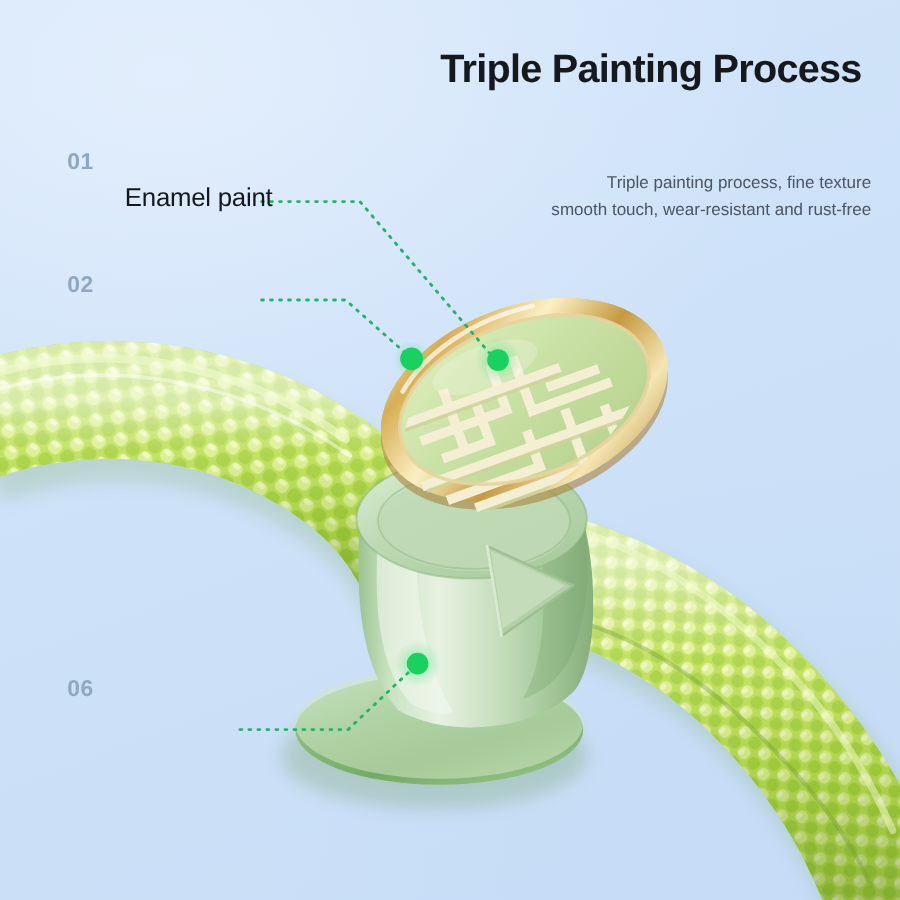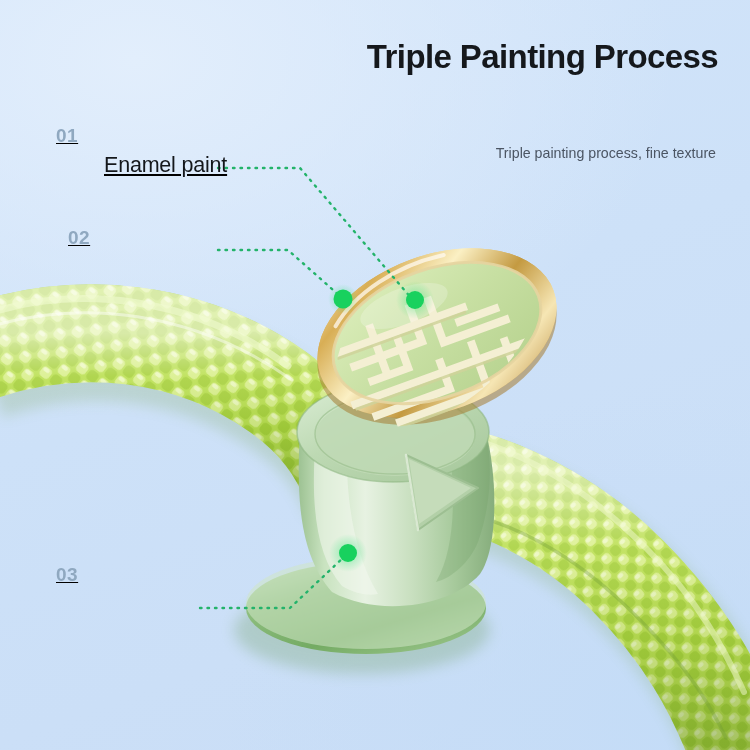--- a/index.html
+++ b/index.html
@@ -22,36 +22,36 @@
   
   .title{
     position:absolute;right:32px;top:36px;width:700px;
     text-align:right;color:#15181c;
     font-size:33px;line-height:1.28;font-weight:bold;
     letter-spacing:-0.6px;
   }
   .title div{white-space:nowrap;}
 
   .subtitle{
-    position:absolute;right:34px;top:142px;width:520px;
+    position:absolute;right:24px;top:142px;width:520px;
     text-align:right;color:#4b5563;
     font-size:14.2px;line-height:1.58;
   }
 
-  .callout{position:absolute;text-decoration:underline;}
+  .callout{position:absolute;}
   .callout .num{
     color:#8fa8c0;font-size:19px;font-weight:bold;
     letter-spacing:0.5px;line-height:1.1;margin-bottom:5px;
   }
   .callout .lbl{
     color:#14171b;font-size:21.5px;font-weight:500;
     line-height:1.27;letter-spacing:-0.2px;white-space:pre-line;margin-left:48px;
   }
   #co1{left:56px;top:126px;}
-  #co2{left:68px;top:228px;}
+  #co2{left:56px;top:228px;}
   #co3{left:56px;top:565px;}
 </style>
 </head>
 <body>
 
 <div id="stage">
 
   <div class="art">
     <svg width="750" height="750" viewBox="0 0 750 750">
       <defs>
@@ -242,28 +242,29 @@
       </g>
     </svg>
   </div>
 
   <div class="title">
     <div>Triple Painting Process</div>
   </div>
 
   <div class="subtitle">
     <div>Triple painting process, fine texture</div>
+    <div>smooth touch, wear-resistant and rust-free</div>
   </div>
 
   <div class="callout" id="co1">
     <div class="num">01</div>
     <div class="lbl">Enamel paint</div>
   </div>
 
   <div class="callout" id="co2">
     <div class="num">02</div>
   </div>
 
   <div class="callout" id="co3">
-    <div class="num">03</div>
+    <div class="num">06</div>
   </div>
 
 </div>
 
 </body></html>

